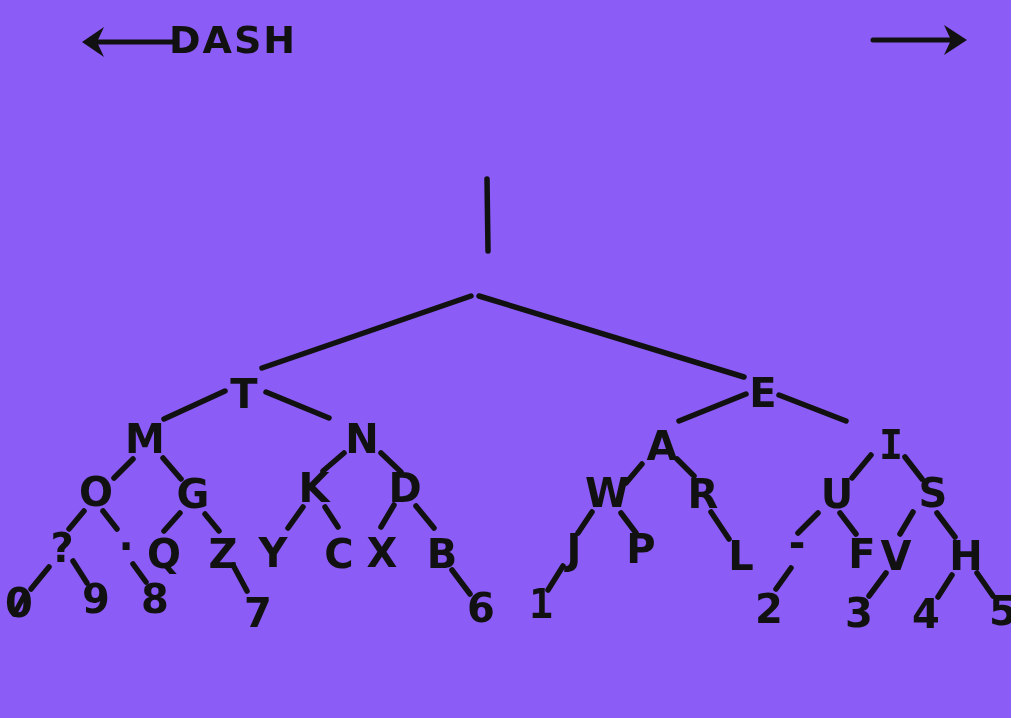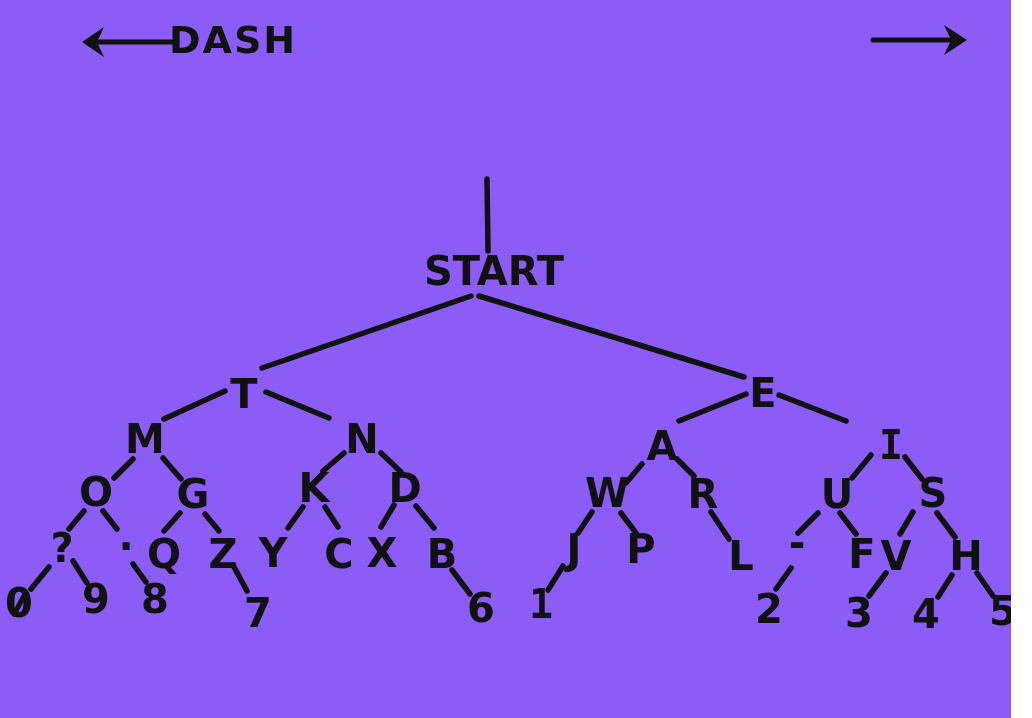--- a/index.html
+++ b/index.html
@@ -80,21 +80,20 @@
     <line x1="452" y1="570" x2="470" y2="594"></line>
     <line x1="563" y1="566" x2="548" y2="590"></line>
     <line x1="791" y1="568" x2="776" y2="589"></line>
     <line x1="886" y1="573" x2="869" y2="596"></line>
     <line x1="952" y1="575" x2="938" y2="597"></line>
     <line x1="977" y1="573" x2="993" y2="596"></line>
   </svg>
 
   <span class="legend-label" style="left:233px;top:21px">DASH</span>
 
-  <span class="node" style="left:494px;top:251px">START</span>
 
   <span class="node" style="left:244px;top:374px">T</span>
   <span class="node" style="left:763px;top:373px">E</span>
 
   <span class="node" style="left:145px;top:419px">M</span>
   <span class="node" style="left:362px;top:419px">N</span>
   <span class="node" style="left:662px;top:426px">A</span>
   <span class="node mono" style="left:891px;top:425px">I</span>
 
   <span class="node" style="left:96px;top:472px">O</span>

